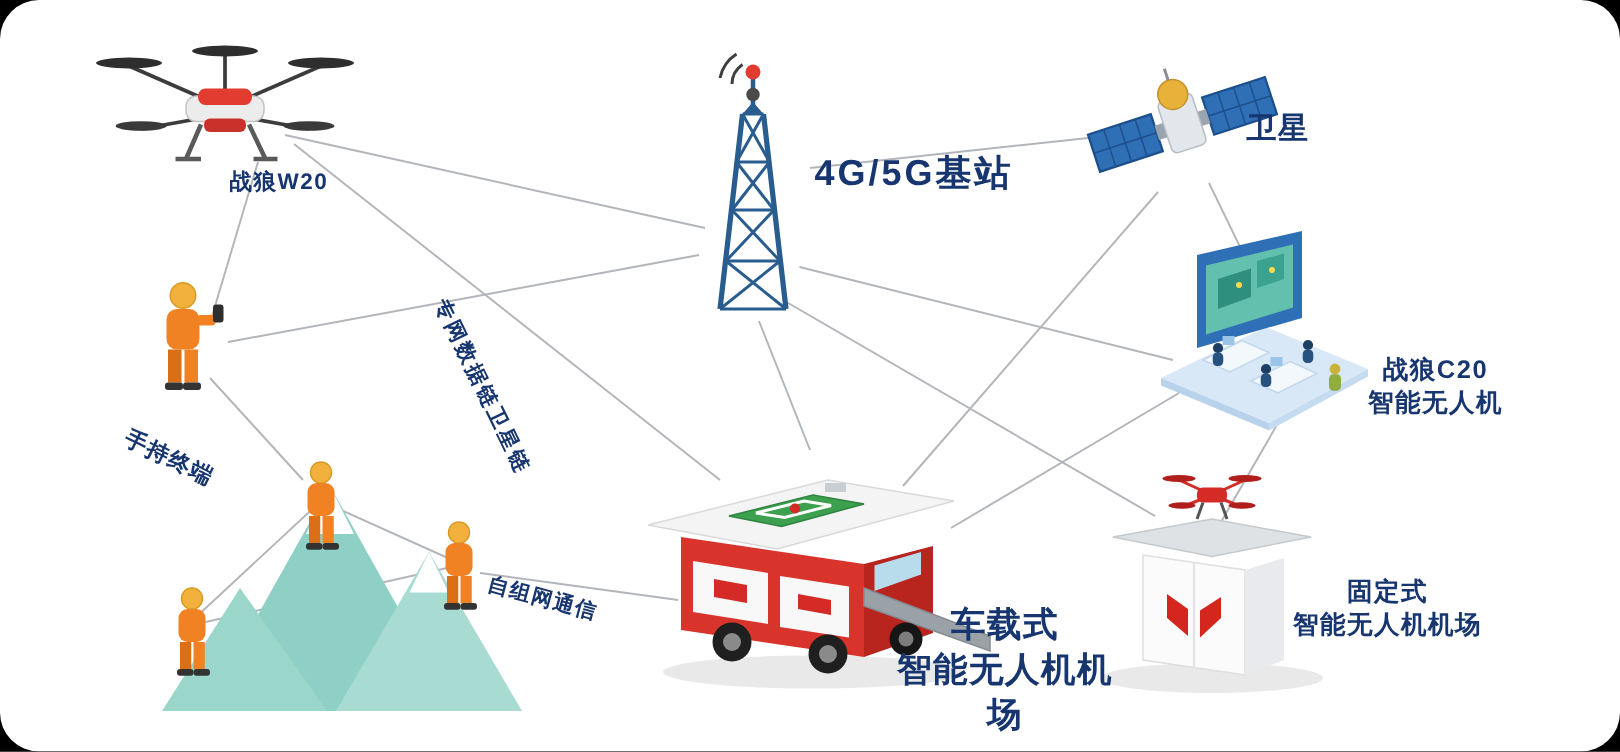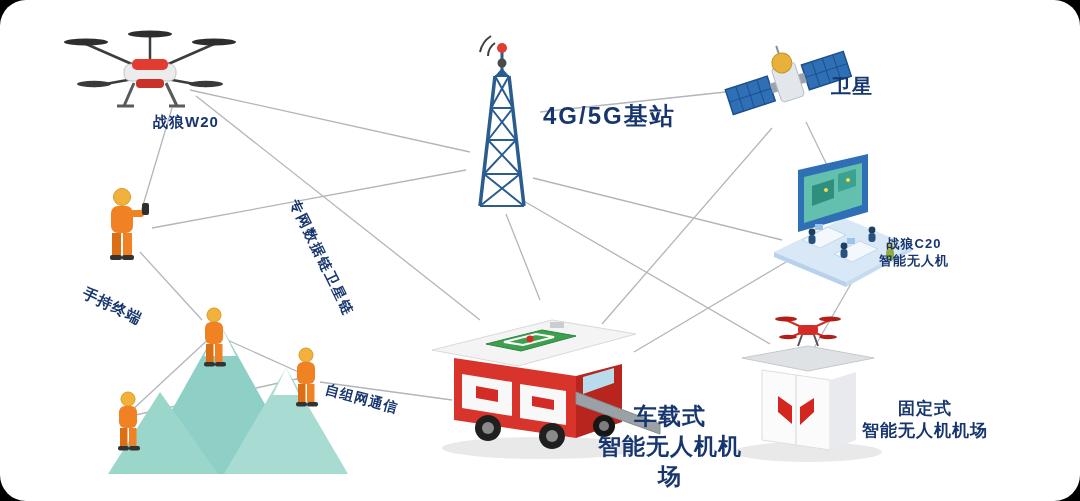--- a/index.html
+++ b/index.html
@@ -11,26 +11,26 @@
   #lines { position:absolute; left:0; top:0; z-index:1; }
   .illus { position:absolute; z-index:2; }
   .label {
     position:absolute; z-index:3; color:#17366f; font-weight:bold;
     text-align:center; line-height:1.3; letter-spacing:1px;
   }
   .nowrap { white-space:nowrap; }
   .lbl-drone   { left:106px;  top:112px; width:160px; font-size:15px; }
   .lbl-base    { left:543px; top:100px; font-size:24px; letter-spacing:2px; }
   .lbl-sat     { left:831px; top:73px;  font-size:20px; }
-  .lbl-cc      { left:834px; top:236px; width:160px; font-size:13px; }
+  .lbl-cc      { left:877px; top:236px; width:160px; font-size:17px; }
   .lbl-hand    { left:88px;  top:283px; font-size:15px; transform:rotate(26deg); transform-origin:left top; }
   .lbl-priv    { left:302px; top:196px; font-size:14px; transform:rotate(64deg); transform-origin:left top; letter-spacing:2px; }
   .lbl-adhoc   { left:328px; top:380px; font-size:14px; transform:rotate(15deg); transform-origin:left top; }
   .lbl-vehicle { left:590px; top:402px; width:160px; font-size:23px; }
-  .lbl-fixed   { left:845px; top:398px; width:160px; font-size:17px; }
+  .lbl-fixed   { left:845px; top:384px; width:160px; font-size:17px; }
 </style>
 </head>
 <body>
 
 <div id="canvas">
 
   <svg id="lines" width="1080" height="501" viewBox="0 0 1080 501">
     <g stroke="#aaadb2" stroke-width="1.3" fill="none" opacity="0.9">
       <line x1="190" y1="90" x2="470" y2="152"></line>
       <line x1="196" y1="96" x2="480" y2="320"></line>

